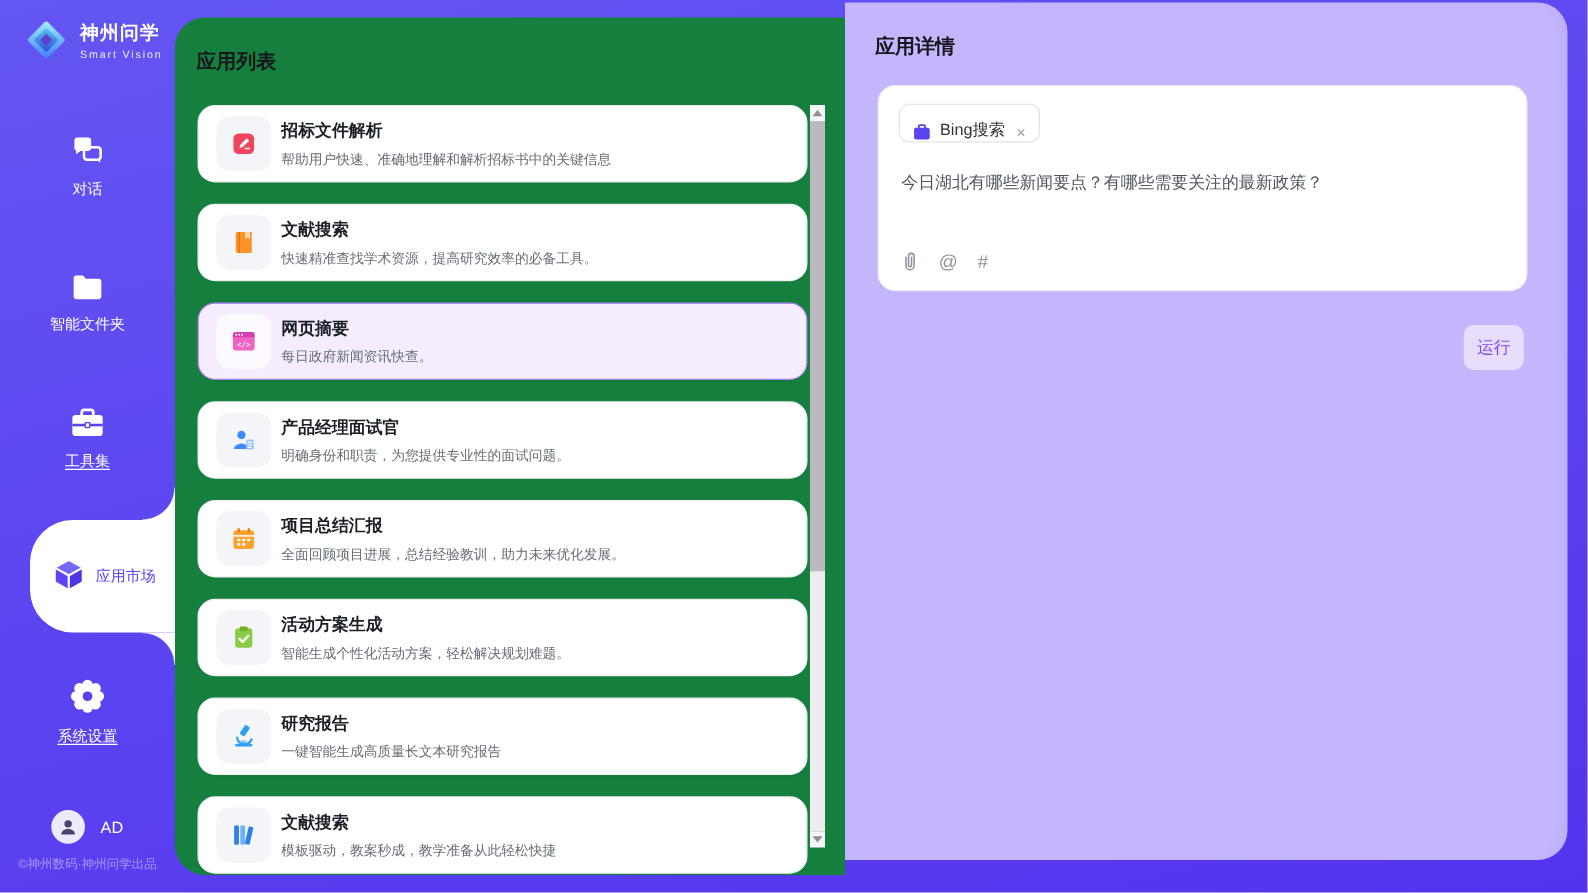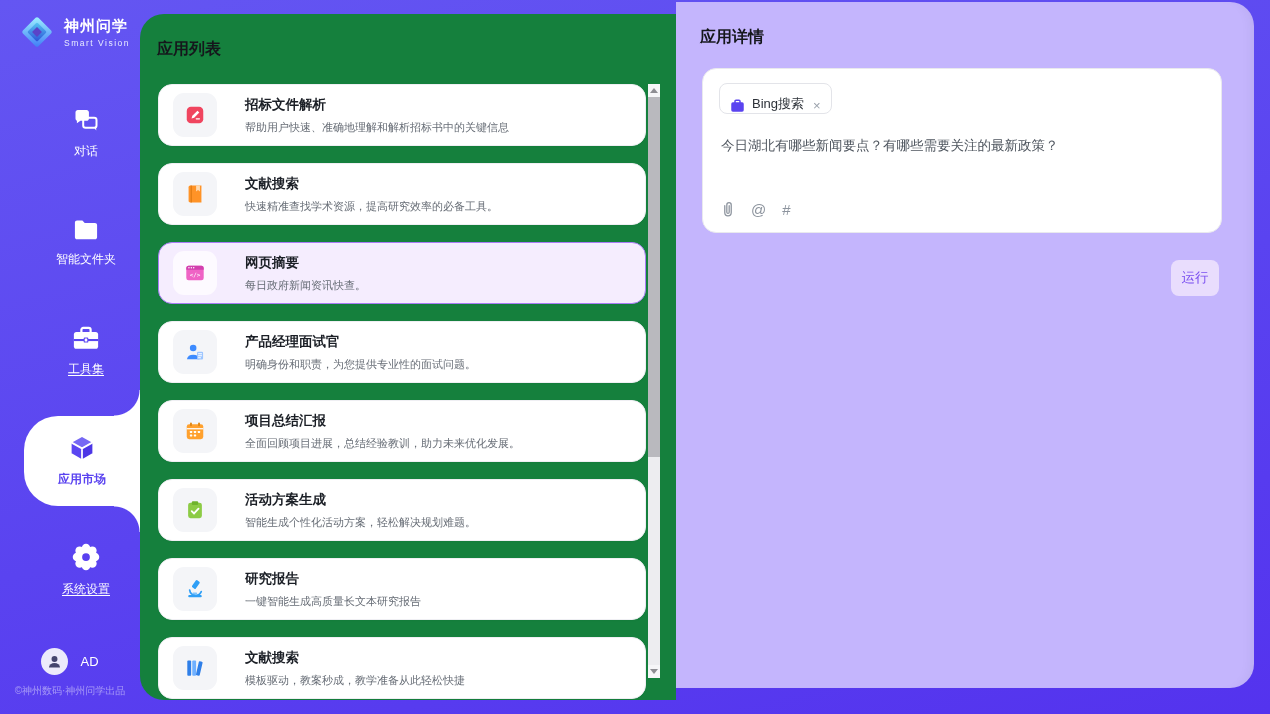--- a/index.html
+++ b/index.html
@@ -12,51 +12,51 @@
   }
 
   
   .sidebar { position:absolute; left:0; top:0; width:140px; height:714px; }
   .logo { position:absolute; left:18px; top:13px; display:flex; align-items:center; gap:8px; }
   .logo-diamond { width:38px; height:38px; position:relative; flex:0 0 auto; }
   .brand-col { display:flex; flex-direction:column; }
   .brand-name { color:#fff; font-weight:bold; font-size:15px; letter-spacing:1px; }
   .brand-sub { color:#e8ecff; font-size:8.5px; letter-spacing:1.5px; margin-top:2px; }
 
-  .side-nav-item { position:absolute; left:16px; width:140px; display:flex; flex-direction:column; align-items:center; gap:9px; color:#fff; cursor:pointer;text-align:center; }
+  .side-nav-item { position:absolute; left:0; width:140px; display:flex; flex-direction:column; align-items:center; gap:9px; color:#fff; cursor:pointer;text-align:center; }
   .side-nav-item .nav-label { font-size:12px; }
   .underlined { text-decoration:underline; text-underline-offset:2px; }
   .nav-chat { top:108px; }
   .nav-folder { top:218px; }
   .nav-tool { top:326px; }
   .nav-settings { top:542px; }
 
   
   .nav-bubble { position:absolute; left:24px; right:0; top:416px; height:90px; background:#fff;
-    border-radius:34px 0 0 34px; display:flex; flex-direction:column; align-items:center; justify-content:center; gap:7px; cursor:pointer;font-weight:bold; }
+    border-radius:34px 0 0 34px; display:flex; flex-direction:row; align-items:center; justify-content:center; gap:7px; cursor:pointer; }
   .nav-bubble .nav-label { color:#5a43f0; font-size:12px; }
   .fillet { position:absolute; right:0; width:26px; height:26px; }
   .fillet.top { top:-26px; background:radial-gradient(circle 26px at 0 0, rgba(0,0,0,0) 25px, #fff 26px); }
   .fillet.bottom { bottom:-26px; background:radial-gradient(circle 26px at 0 100%, rgba(0,0,0,0) 25px, #fff 26px); }
 
   .user-row { position:absolute; top:648px; left:0; width:140px; display:flex; align-items:center; justify-content:center; gap:12px; cursor:pointer; }
   .avatar { width:27px; height:27px; border-radius:50%; background:#eceafb; display:flex; align-items:center; justify-content:center; }
   .user-initials { color:#fff; font-size:13px; }
   .side-footer { position:absolute; top:684px; left:0; width:140px; text-align:center; font-size:10px; color:rgba(255,255,255,.45); }
 
   
   .panel-list { position:absolute; left:140px; top:14px; width:536px; height:686px; background:#15803d; border-radius:24px 0 0 24px; overflow:hidden; }
   .panel-detail { position:absolute; left:676px; top:2px; width:578px; height:686px; background:#c4b5fd; border-radius:0 24px 24px 0; box-shadow:inset -10px 0 14px -10px rgba(0,0,0,.07); }
   .panel-title { position:absolute; font-size:16px; font-weight:bold; color:#15171c; }
   .panel-list .panel-title { left:17px; top:25px; }
   .panel-detail .panel-title { left:24px; top:25px; }
 
   
   .app-card { position:absolute; left:18px; width:488px; height:62px; background:#fff; border:1px solid #efeff3;
-    border-radius:14px; display:flex; align-items:center; padding:0 14px; gap:28px; cursor:pointer; box-shadow:0 1px 2px rgba(20,20,40,.03); }
+    border-radius:14px; display:flex; align-items:center; padding:0 14px; gap:8px; cursor:pointer; box-shadow:0 1px 2px rgba(20,20,40,.03); }
   .app-card.selected { background:#f5edfe; border:1px solid #a87cf5; }
   .tile { width:44px; height:44px; border-radius:11px; background:#f4f5f8; display:flex; align-items:center; justify-content:center; flex:0 0 auto; }
   .app-card.selected .tile { background:#fdfaff; }
   .app-name { font-size:13.5px; font-weight:bold; color:#1b1f26; margin-bottom:6px; }
   .app-desc { font-size:11px; color:#666c75; white-space:nowrap; }
 
   
   .scrollbar { position:absolute; left:508px; top:70px; width:12px; height:608px; }
   .sb-track { position:absolute; left:0; top:13px; width:12px; height:568px; background:#ededf0; }
   .sb-thumb { position:absolute; left:0; top:13px; width:12px; height:360px; background:#b9b9be; }

